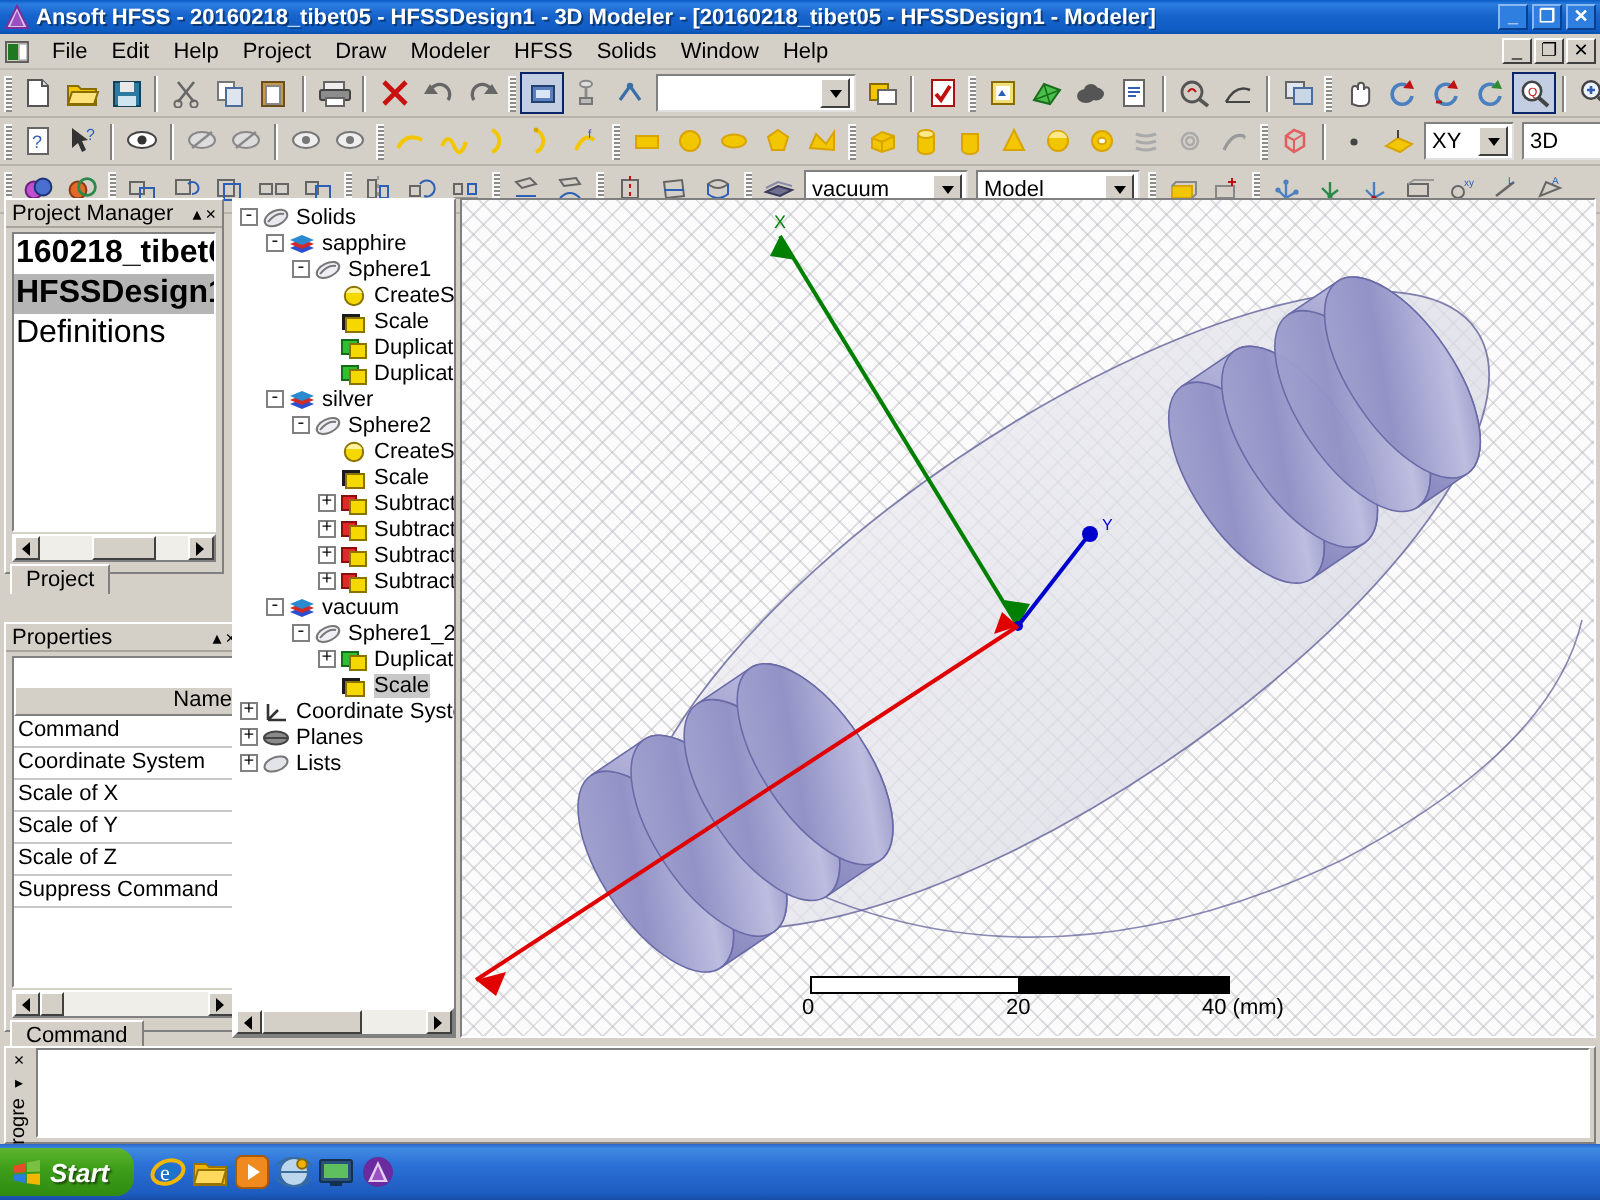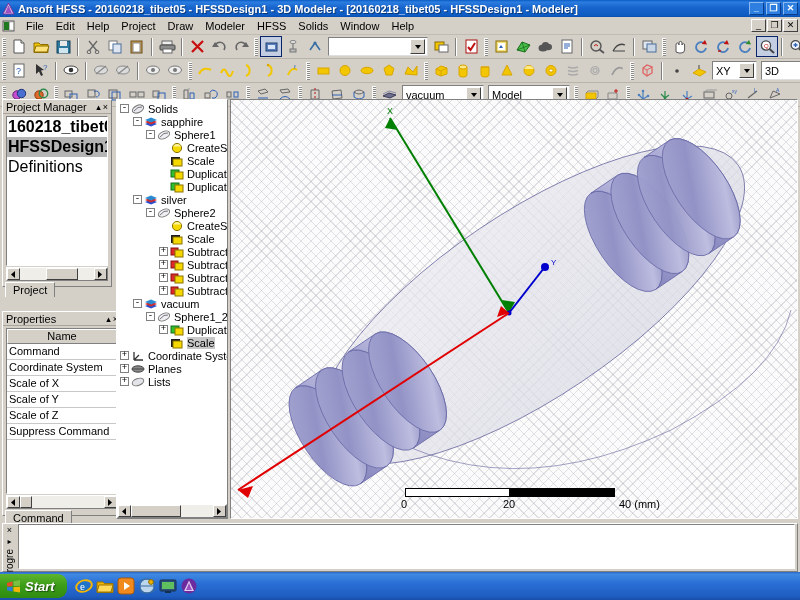--- a/index.html
+++ b/index.html
@@ -122,21 +122,21 @@
   }
 
   
   .pm-item { font-size: 16px; padding: 1px 1px; white-space: nowrap; }
   .pm-item.bold { font-weight: bold; }
   .pm-item.sel { background: #b5b5b5; font-weight: bold; }
 
   
   .pg-head {
     background: #d4d0c8; border: 1px solid #fff; border-right-color:#808080; border-bottom-color:#808080;
-    font-size: 11px; text-align: center; height: 15px; line-height: 13px;
+    font-size: 11px; text-align: right; height: 15px; line-height: 13px; margin-top: 14px;
   }
   .pg-row {
     height: 16px; font-size: 11px; padding-left: 2px; line-height: 15px;
     border-bottom: 1px solid #c8c8c8; white-space: nowrap;
   }
 
   
   .tree { position: relative; padding: 2px 0 0 3px; font-size: 11px; }
   .tnode { display: flex; align-items: center; height: 13px; white-space: nowrap; position: relative; }
   .tnode .pm {
@@ -1352,21 +1352,21 @@
         <polygon points="278,213 266,217 270,206" fill="#e00000"></polygon>
       </g>
     </svg>
 
     <div class="scalebar" style="left:174px; top:388px;">
       <div class="sb-seg" style="width:105px; background:#fff;"></div>
       <div class="sb-seg" style="width:105px; background:#000;"></div>
     </div>
     <span class="sb-label" style="left:170px; top:398px;">0</span>
     <span class="sb-label" style="left:272px; top:398px;">20</span>
-    <span class="sb-label" style="left:388px; top:398px;">40 (mm)</span>
+    <span class="sb-label" style="left:370px; top:398px;">40 (mm)</span>
   </div>
 
   <div class="msgwin" style="left:2px; top:523px; width:796px; height:49px;">
     <div class="msg-side">
       <span style="font-size:9px; line-height:9px;">×</span>
       <span style="font-size:8px; line-height:8px;">▸</span>
       <span class="msg-vtext">Progre</span>
     </div>
     <div class="msg-body" style="margin-left:15px; margin-right:2px; height:45px;"></div>
   </div>

